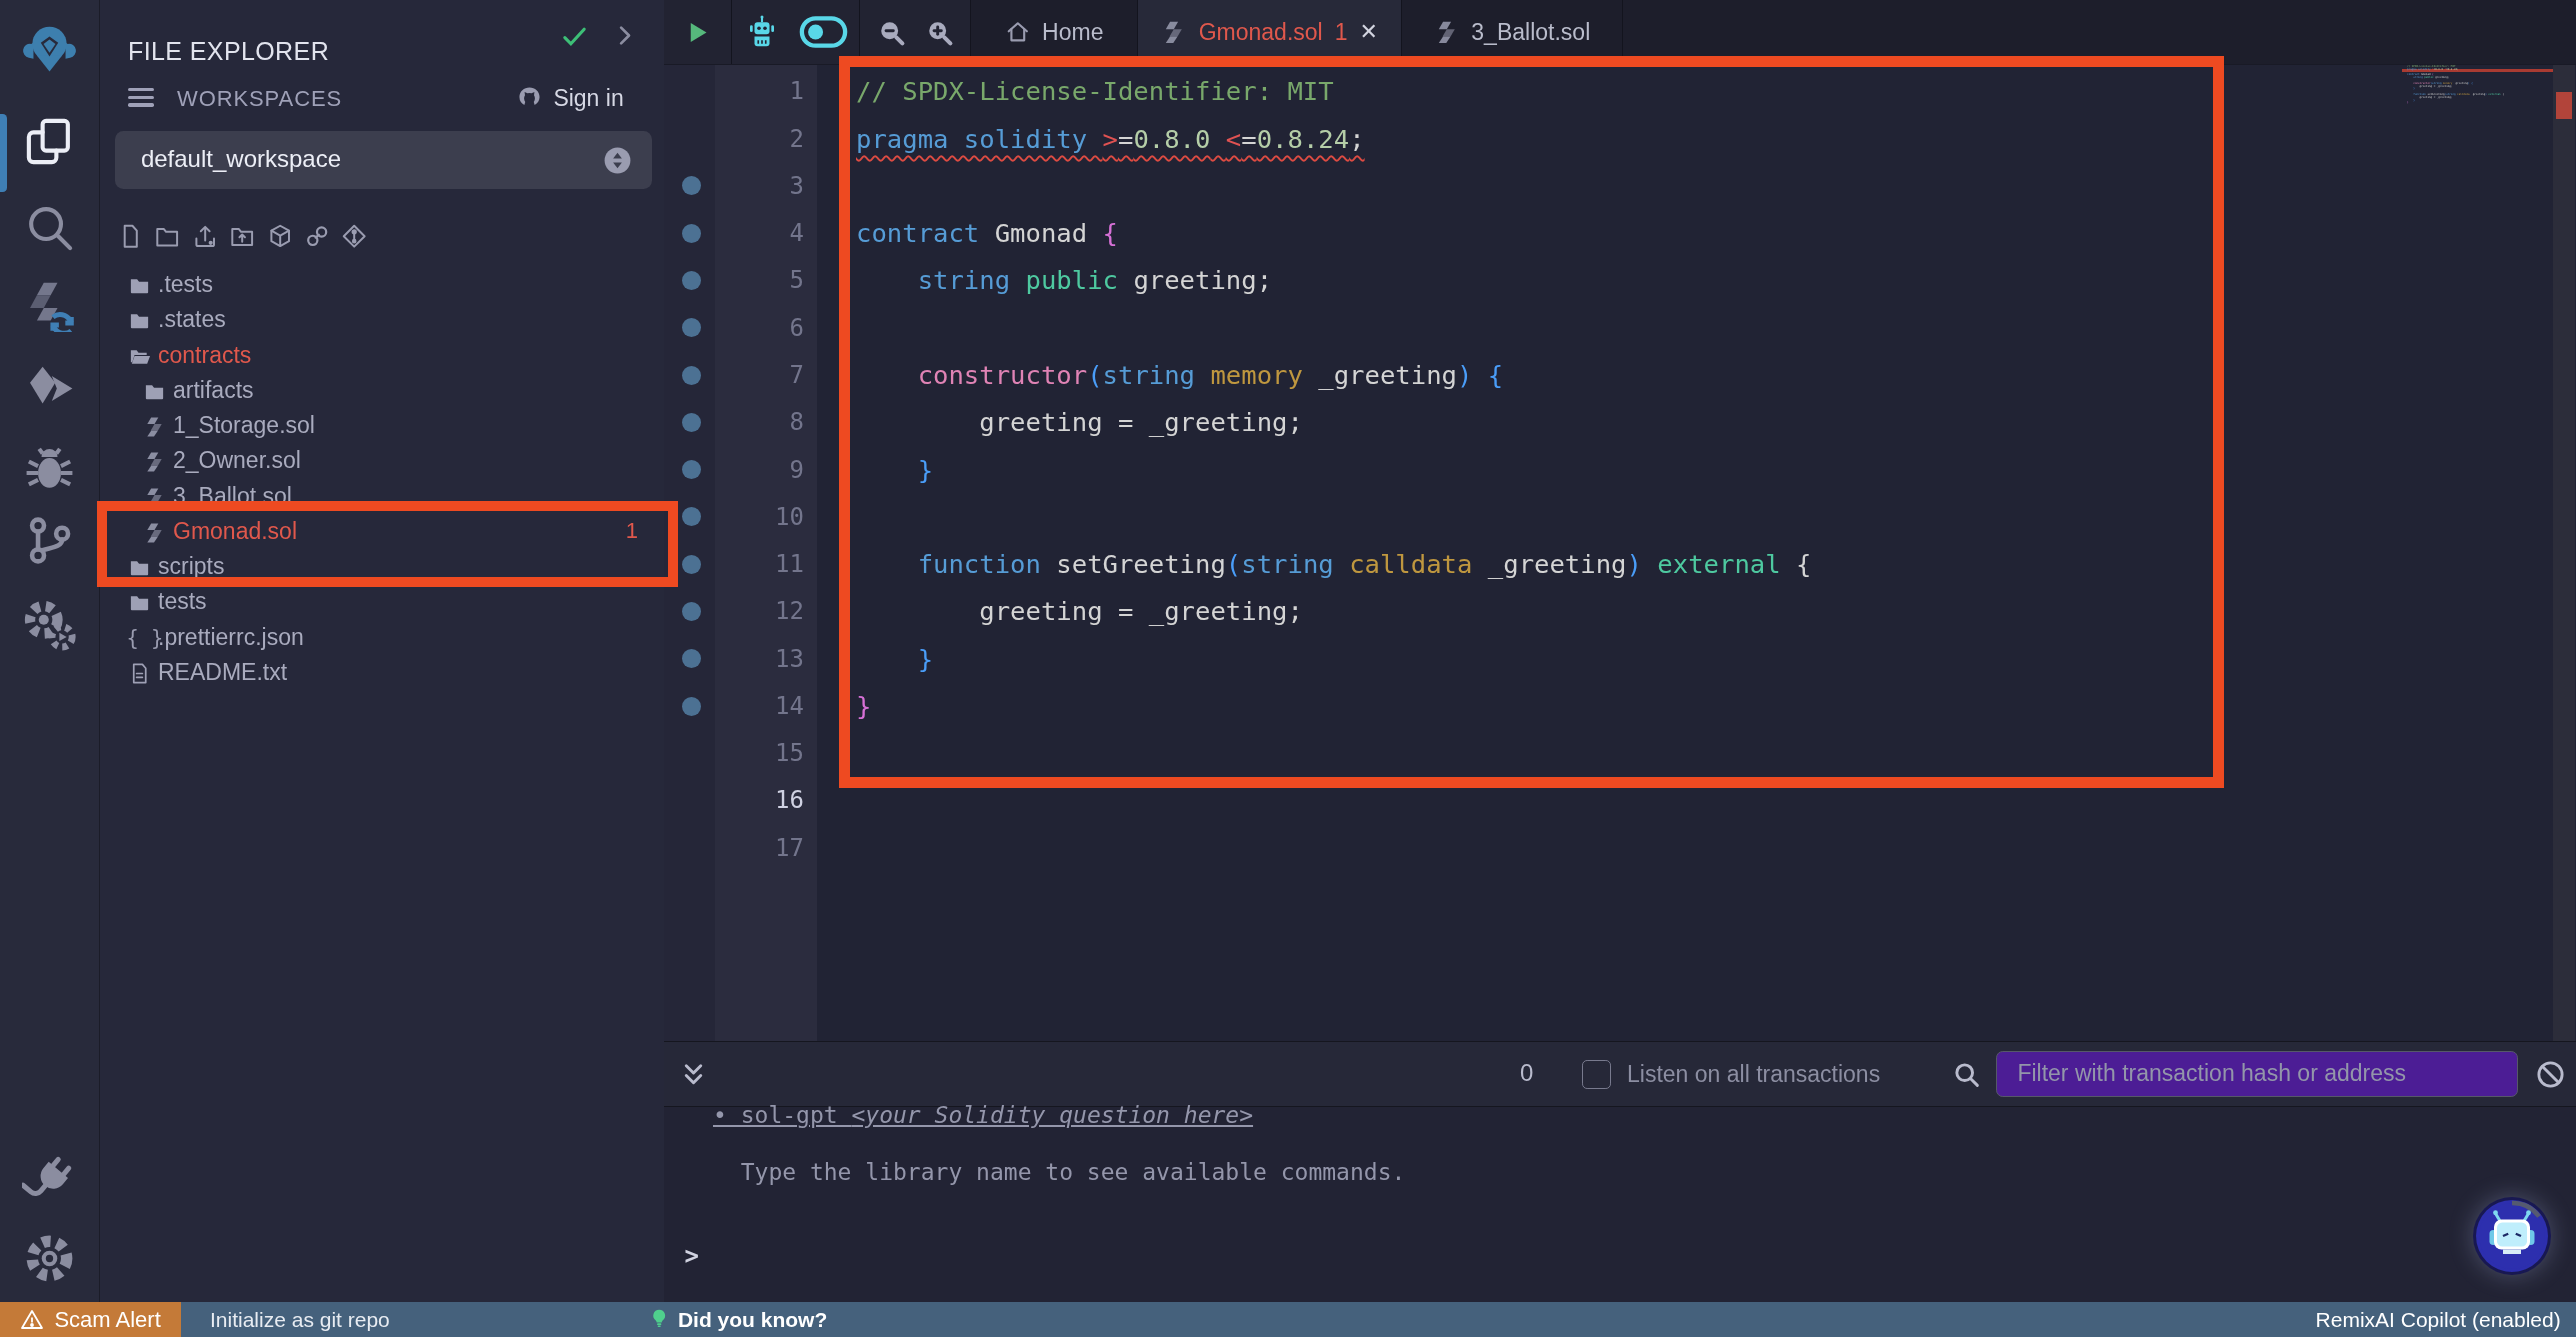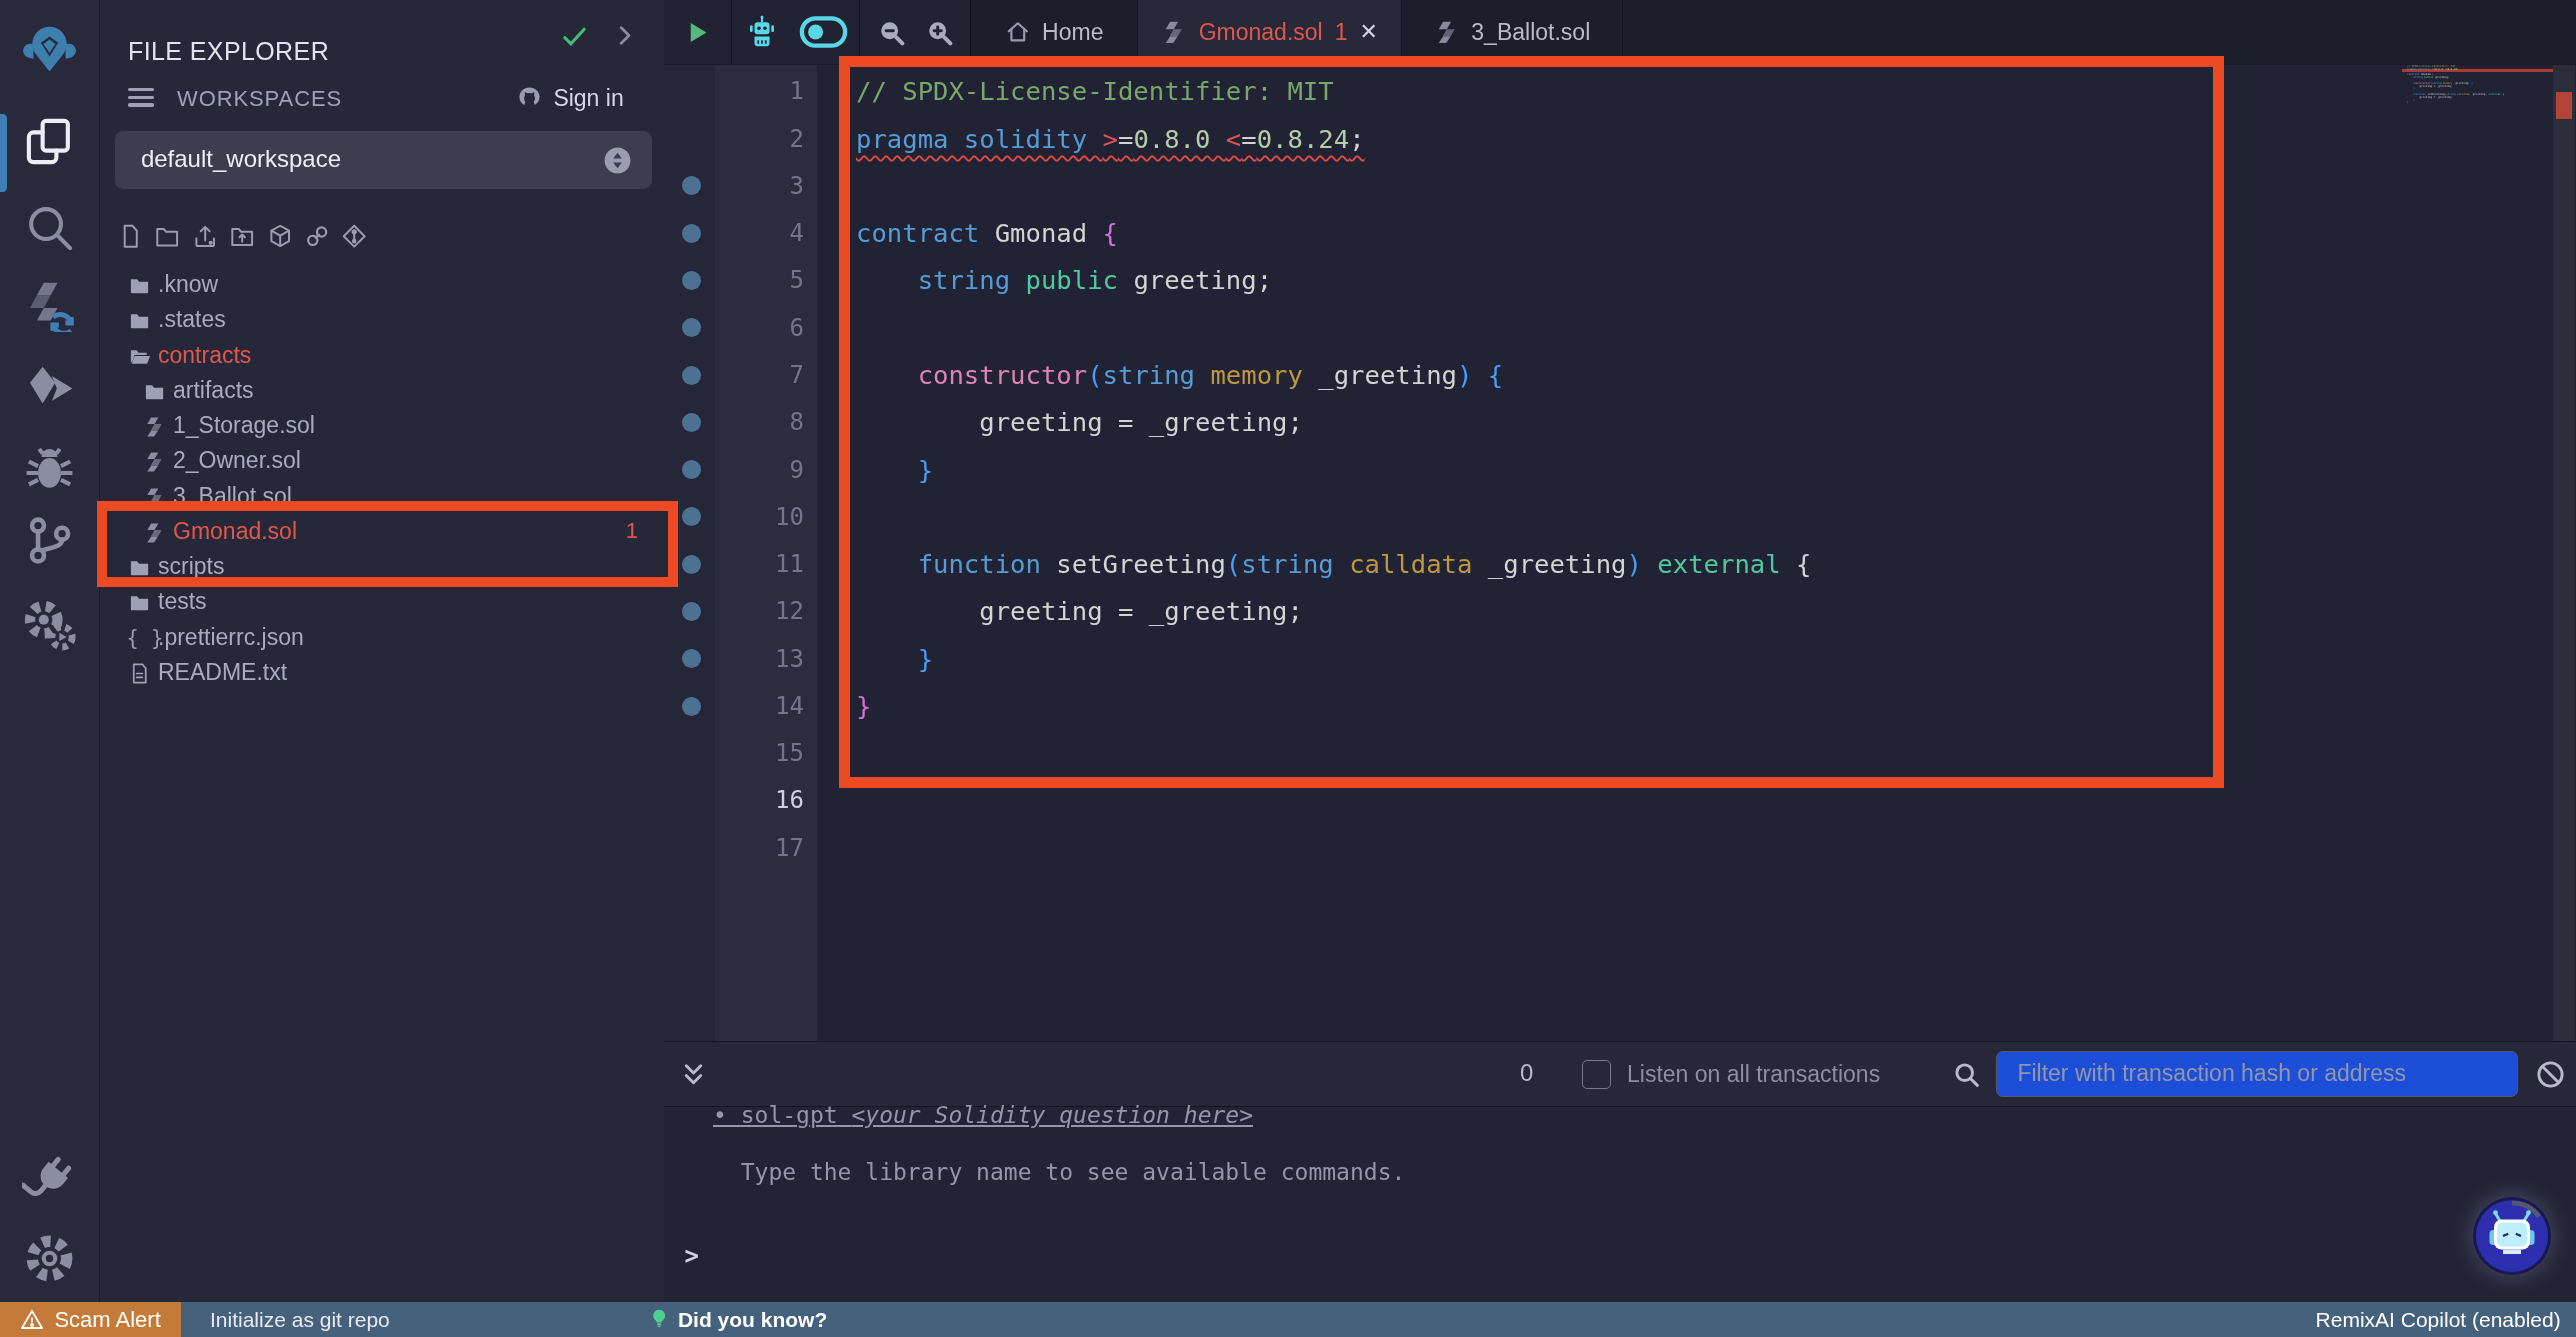--- a/index.html
+++ b/index.html
@@ -84,21 +84,21 @@
 
   
   #terminal{position:absolute;left:664px;top:1041px;width:1912px;height:261px;background:#222334}
   #term-bar{position:absolute;left:0;top:0;width:100%;height:66px;background:#262838;
             border-top:0.9px solid #15161f;border-bottom:0.9px solid #15161f;box-sizing:border-box}
   #term-collapse{position:absolute;left:15.3px;top:19px;width:29px;height:29px;color:#b9bbcd;cursor:pointer}
   #tx-badge{position:absolute;left:856px;top:17px;font-size:24px;color:#b9bbcd}
   #listen-box{position:absolute;left:918px;top:18px;width:27px;height:27px;border:1.7px solid #787a8e;border-radius:5.1px;cursor:pointer}
   #listen-label{position:absolute;left:963px;top:19px;font-size:23px;color:#8c8ea2}
   #term-search{position:absolute;left:1288px;top:18px;width:29px;height:29px;color:#b9bbcd}
-  #term-filter{position:absolute;left:1332px;top:8.5px;width:479px;height:44px;background:#1d4ed8;
+  #term-filter{position:absolute;left:1332px;top:8.5px;width:479px;height:44px;background:#4c1d95;
                border:0.9px solid #565868;border-radius:6.8px;color:#d4d6e2;font-size:23px;padding:0 20.4px;outline:none}
   #term-filter::placeholder{color:#9396aa}
   #term-ban{position:absolute;left:1871px;top:17px;width:31px;height:31px;color:#b9bbcd;cursor:pointer}
   .hline{position:absolute;left:49px;font-family:"DejaVu Sans Mono",monospace;font-size:23px;color:#9496ab;white-space:pre}
   .hline em{font-style:italic}
   #prompt{position:absolute;left:20.4px;top:201px;font-family:"DejaVu Sans Mono",monospace;font-size:24px;font-weight:bold;color:#d0d2e0}
 
   
   #statusbar{position:absolute;left:0;top:1302px;width:2576px;height:36px;background:#45617c;z-index:50}
   #scam{position:absolute;left:0;top:0;width:181px;height:36px;background:#c47a38;display:flex;align-items:center;
@@ -294,21 +294,21 @@
           </svg>
         </span>
       </div>
     <div id="tree">
         <div class="trow" style="top: 0px;">
           <span class="ti ic" style="left:28px">
             <svg viewBox="0 0 24 24" fill="currentColor">
               <path d="M3 5.5h6.5l2 2.5H21a0 0 0 0 1 0 0v11a1 1 0 0 1-1 1H4a1 1 0 0 1-1-1z"></path>
             </svg>
           </span>
-          <span class="tl" style="left: 58px;">.know</span>
+          <span class="tl" style="left: 58px;">.tests</span>
         </div>
         <div class="trow" style="top: 35px;">
           <span class="ti ic" style="left:28px">
             <svg viewBox="0 0 24 24" fill="currentColor">
               <path d="M3 5.5h6.5l2 2.5H21a0 0 0 0 1 0 0v11a1 1 0 0 1-1 1H4a1 1 0 0 1-1-1z"></path>
             </svg>
           </span>
           <span class="tl" style="left: 58px;">.states</span>
         </div>
         <div class="trow accent" style="top: 71px;">

